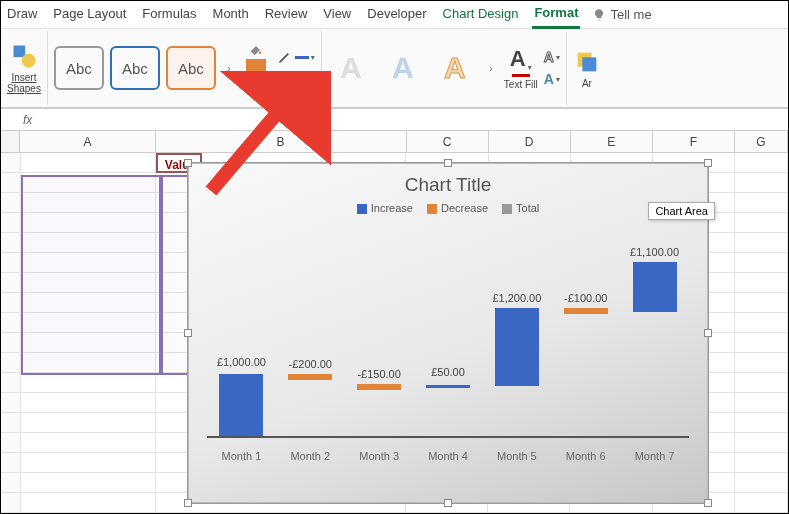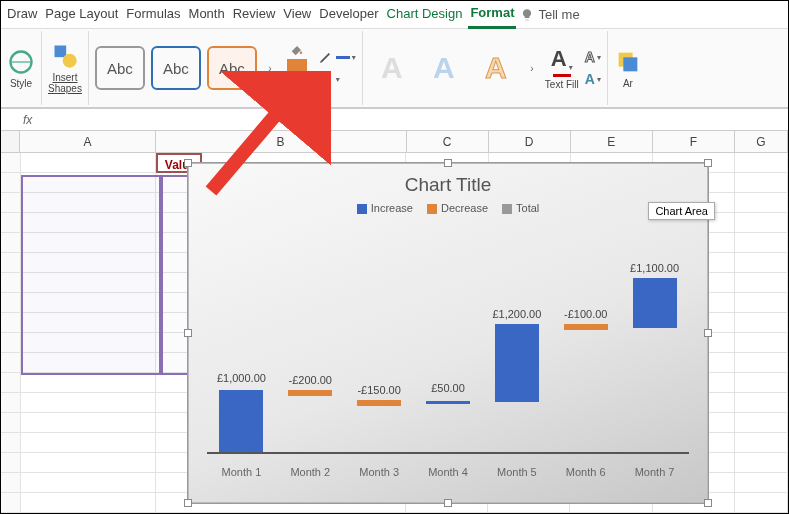--- a/index.html
+++ b/index.html
@@ -1,19 +1,19 @@
 <!DOCTYPE html>
 <html><head>
 <meta charset="utf-8">
 <style>
   * { box-sizing: border-box; margin: 0; padding: 0; font-family: -apple-system, "Segoe UI", Arial, sans-serif; }
   body { width: 789px; height: 514px; background: #fff; overflow: hidden; position: relative; border: 1px solid #000; }
 
   
-  .ribbon-tabs { display: flex; align-items: center; height: 28px; border-bottom: 1px solid #ddd; padding: 0 4px; gap: 4px; font-size: 13px; color: #444; }
+  .ribbon-tabs { display: flex; align-items: center; height: 28px; border-bottom: 1px solid #ddd; padding: 0 4px; gap: 12px; font-size: 13px; color: #444; }
   .ribbon-tabs .tab { padding: 4px 2px 6px 2px; cursor: pointer; }
   .ribbon-tabs .tab.design { color: #0f783c; }
   .ribbon-tabs .tab.active { color: #0f783c; font-weight: 600; border-bottom: 3px solid #0f783c; }
   .ribbon-tabs .tellme { display: flex; align-items: center; gap: 4px; color: #555; }
   .ribbon-tabs .bulb { width: 14px; height: 14px; }
 
   
   .ribbon { height: 80px; background: #fafafa; border-bottom: 2px solid #ccc; display: flex; align-items: stretch; padding: 2px 0; }
   .group { border-right: 1px solid #ddd; padding: 2px 6px; display: flex; align-items: center; gap: 6px; }
   .group-col { display: flex; flex-direction: column; align-items: center; justify-content: center; font-size: 10px; color: #444; gap: 2px; }
@@ -54,21 +54,21 @@
   .sel-range { position:absolute; left:20px; top:22px; width:140px; height:200px; border:2px solid #8a6fb5; background: rgba(180,170,220,0.08); pointer-events:none; }
   .sel-rangeB { position:absolute; left:160px; top:22px; width:50px; height:200px; border:2px solid #8a6fb5; background: rgba(180,170,220,0.05); pointer-events:none; }
 
   
   .chart-obj { position:absolute; left: 187px; top: 10px; width: 520px; height: 340px; background: linear-gradient(160deg, #f9f9f9 0%, #e8e8e8 55%, #c7c7c7 100%); border:1px solid #bbb; box-shadow: 0 0 0 1px #999; }
   .handle { position:absolute; width:8px; height:8px; background:#fff; border:1px solid #888; }
   .h-nw{left:-5px;top:-5px;} .h-ne{right:-5px;top:-5px;} .h-sw{left:-5px;bottom:-5px;} .h-se{right:-5px;bottom:-5px;}
   .h-n{left:50%;top:-5px;margin-left:-4px;} .h-s{left:50%;bottom:-5px;margin-left:-4px;}
   .h-w{left:-5px;top:50%;margin-top:-4px;} .h-e{right:-5px;top:50%;margin-top:-4px;}
   .chart-title { text-align:center; font-size: 19px; color:#555; padding: 10px 0 6px 0; }
-  .legend { display:flex; justify-content:center; gap:14px; font-size:11px; color:#555; margin-bottom:24px; }
+  .legend { display:flex; justify-content:center; gap:14px; font-size:11px; color:#555; margin-bottom:8px; }
   .lg-sw { width:10px; height:10px; display:inline-block; margin-right:4px; vertical-align:middle; }
   .lg-inc{background:#3a66c4;} .lg-dec{background:#e0843a;} .lg-tot{background:#999;}
   .plot { position:relative; height: 240px; margin: 0 18px; }
   .axis-line { position:absolute; left:0; right:0; bottom:24px; height:2px; background:#555; }
   .cat-labels { position:absolute; left:0; right:0; bottom:0; display:flex; font-size:11px; color:#666; }
   .cat-labels span { flex:1; text-align:center; }
   .bars { position:absolute; left:0; right:0; bottom:26px; top: 8px; display:flex; }
   .bar-slot { flex:1; position:relative; }
   .bar { position:absolute; left: 18%; width: 64%; background:#3a66c4; }
   .connector { position:absolute; left:18%; width:64%; height:6px; background:#e0843a; }
@@ -96,29 +96,20 @@
         <path fill="#888" d="M9 21h6v-1H9v1zm3-19a7 7 0 00-4 12.7V17h8v-2.3A7 7 0 0012 2z"></path>
       </svg>
     <span>Tell me</span>
   </span>
 </div>
 
 <div class="ribbon">
   <div class="group">
     <div class="group-col">
       <svg class="big-icon" viewBox="0 0 24 24">
-          <circle cx="12" cy="12" r="9" fill="none" stroke="#4a8" stroke-width="2"></circle>
-          <path d="M4 12h16" stroke="#4a8"></path>
-        </svg>
-      <span style="font-size:10px;">Style</span>
-    </div>
-  </div>
-  <div class="group">
-    <div class="group-col">
-      <svg class="big-icon" viewBox="0 0 24 24">
           <rect x="3" y="3" width="10" height="10" fill="#4a8bd4"></rect>
           <circle cx="16" cy="16" r="6" fill="#f2c84b"></circle>
         </svg>
       <span style="white-space:pre; text-align:center;text-decoration:underline;">Insert
 Shapes</span>
     </div>
   </div>
   <div class="group">
     <div class="shape-style">
         <span>Abc</span>

